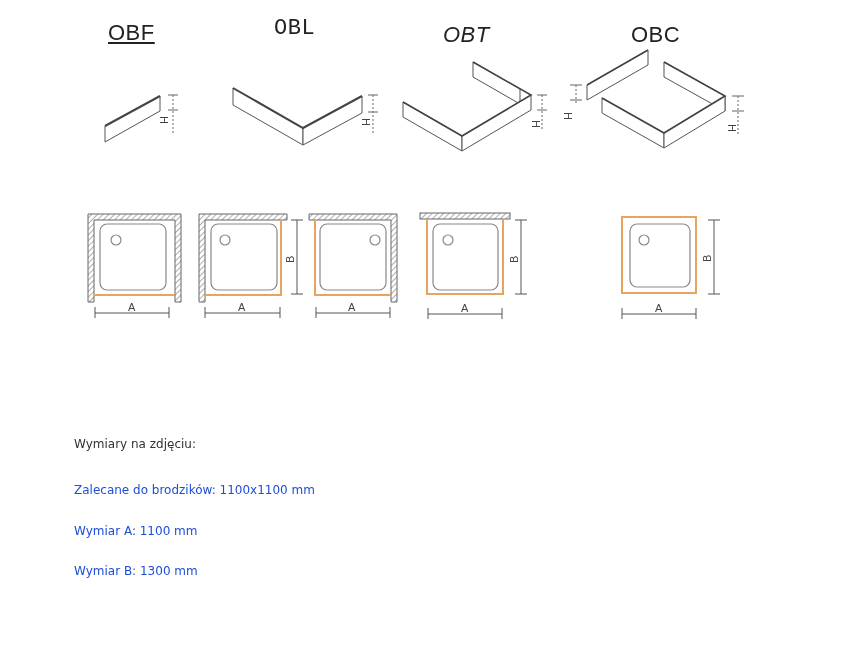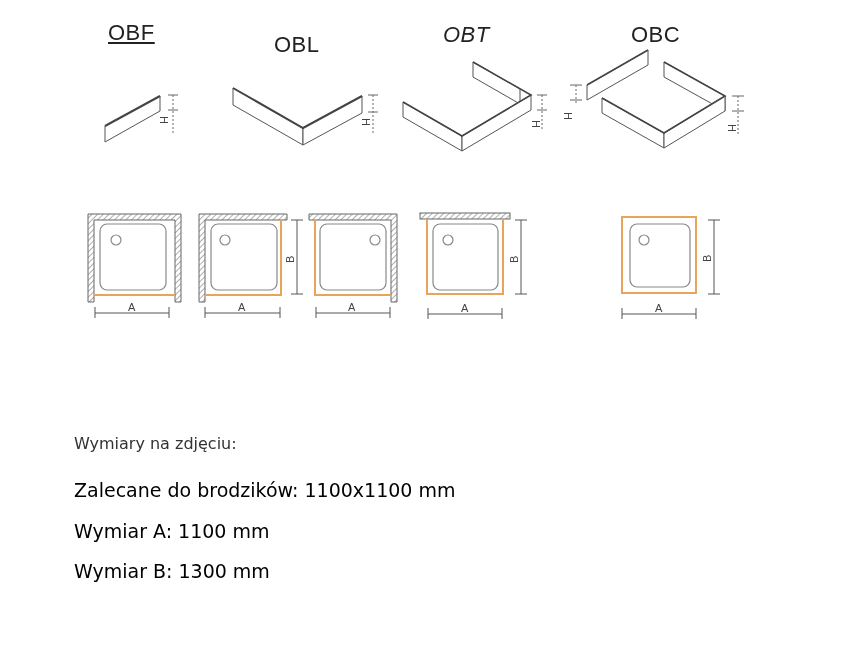--- a/index.html
+++ b/index.html
@@ -1,28 +1,28 @@
 <!DOCTYPE html>
 <html><head>
 <meta charset="utf-8">
 <style>
   html, body { margin: 0; padding: 0; background: #ffffff; }
   body { width: 850px; height: 652px; position: relative; overflow: hidden; font-family: "Liberation Sans", sans-serif; }
   .label { position: absolute; font-family: "Liberation Sans", sans-serif; font-size: 22px; color: #222222; letter-spacing: 0.5px; }
   svg.art { position: absolute; left: 0; top: 0; }
   .dim-text { font-family: "Liberation Sans", sans-serif; font-size: 11px; fill: #444444; }
   .specs { position: absolute; left: 74px; top: 434px; font-family: "DejaVu Sans", sans-serif; }
-  .specs .title { font-size: 16px; color: #333333; margin-bottom: 26px; height: 20px; line-height: 20px; }
-  .specs .row { font-size: 19px; color: #000000; height: 20px; line-height: 20px; margin-bottom: 20.5px; }
+  .specs .title { font-size: 12px; color: #333333; margin-bottom: 26px; height: 20px; line-height: 20px; }
+  .specs .row { font-size: 12px; color: #1d4ed8; height: 20px; line-height: 20px; margin-bottom: 20.5px; }
 </style>
 </head>
 <body>
 
 <div class="label" style="left:108px; top:20px;text-decoration:underline;">OBF</div>
-<div class="label" style="left:274px; top:32px;">OBL</div>
+<div class="label" style="left:274px; top:16px;font-family:Liberation Mono, monospace;">OBL</div>
 <div class="label" style="left:443px; top:22px;font-style:italic;">OBT</div>
 <div class="label" style="left:631px; top:22px;">OBC</div>
 
 <svg class="art" width="850" height="400" viewBox="0 0 850 400" xmlns="http://www.w3.org/2000/svg">
   <defs>
     <pattern id="hatch" patternUnits="userSpaceOnUse" width="4" height="4" patternTransform="rotate(45)">
       <rect width="4" height="4" fill="#ffffff"></rect>
       <line x1="0" y1="0" x2="0" y2="4" stroke="#8a8a8a" stroke-width="1.4"></line>
     </pattern>
   </defs>

